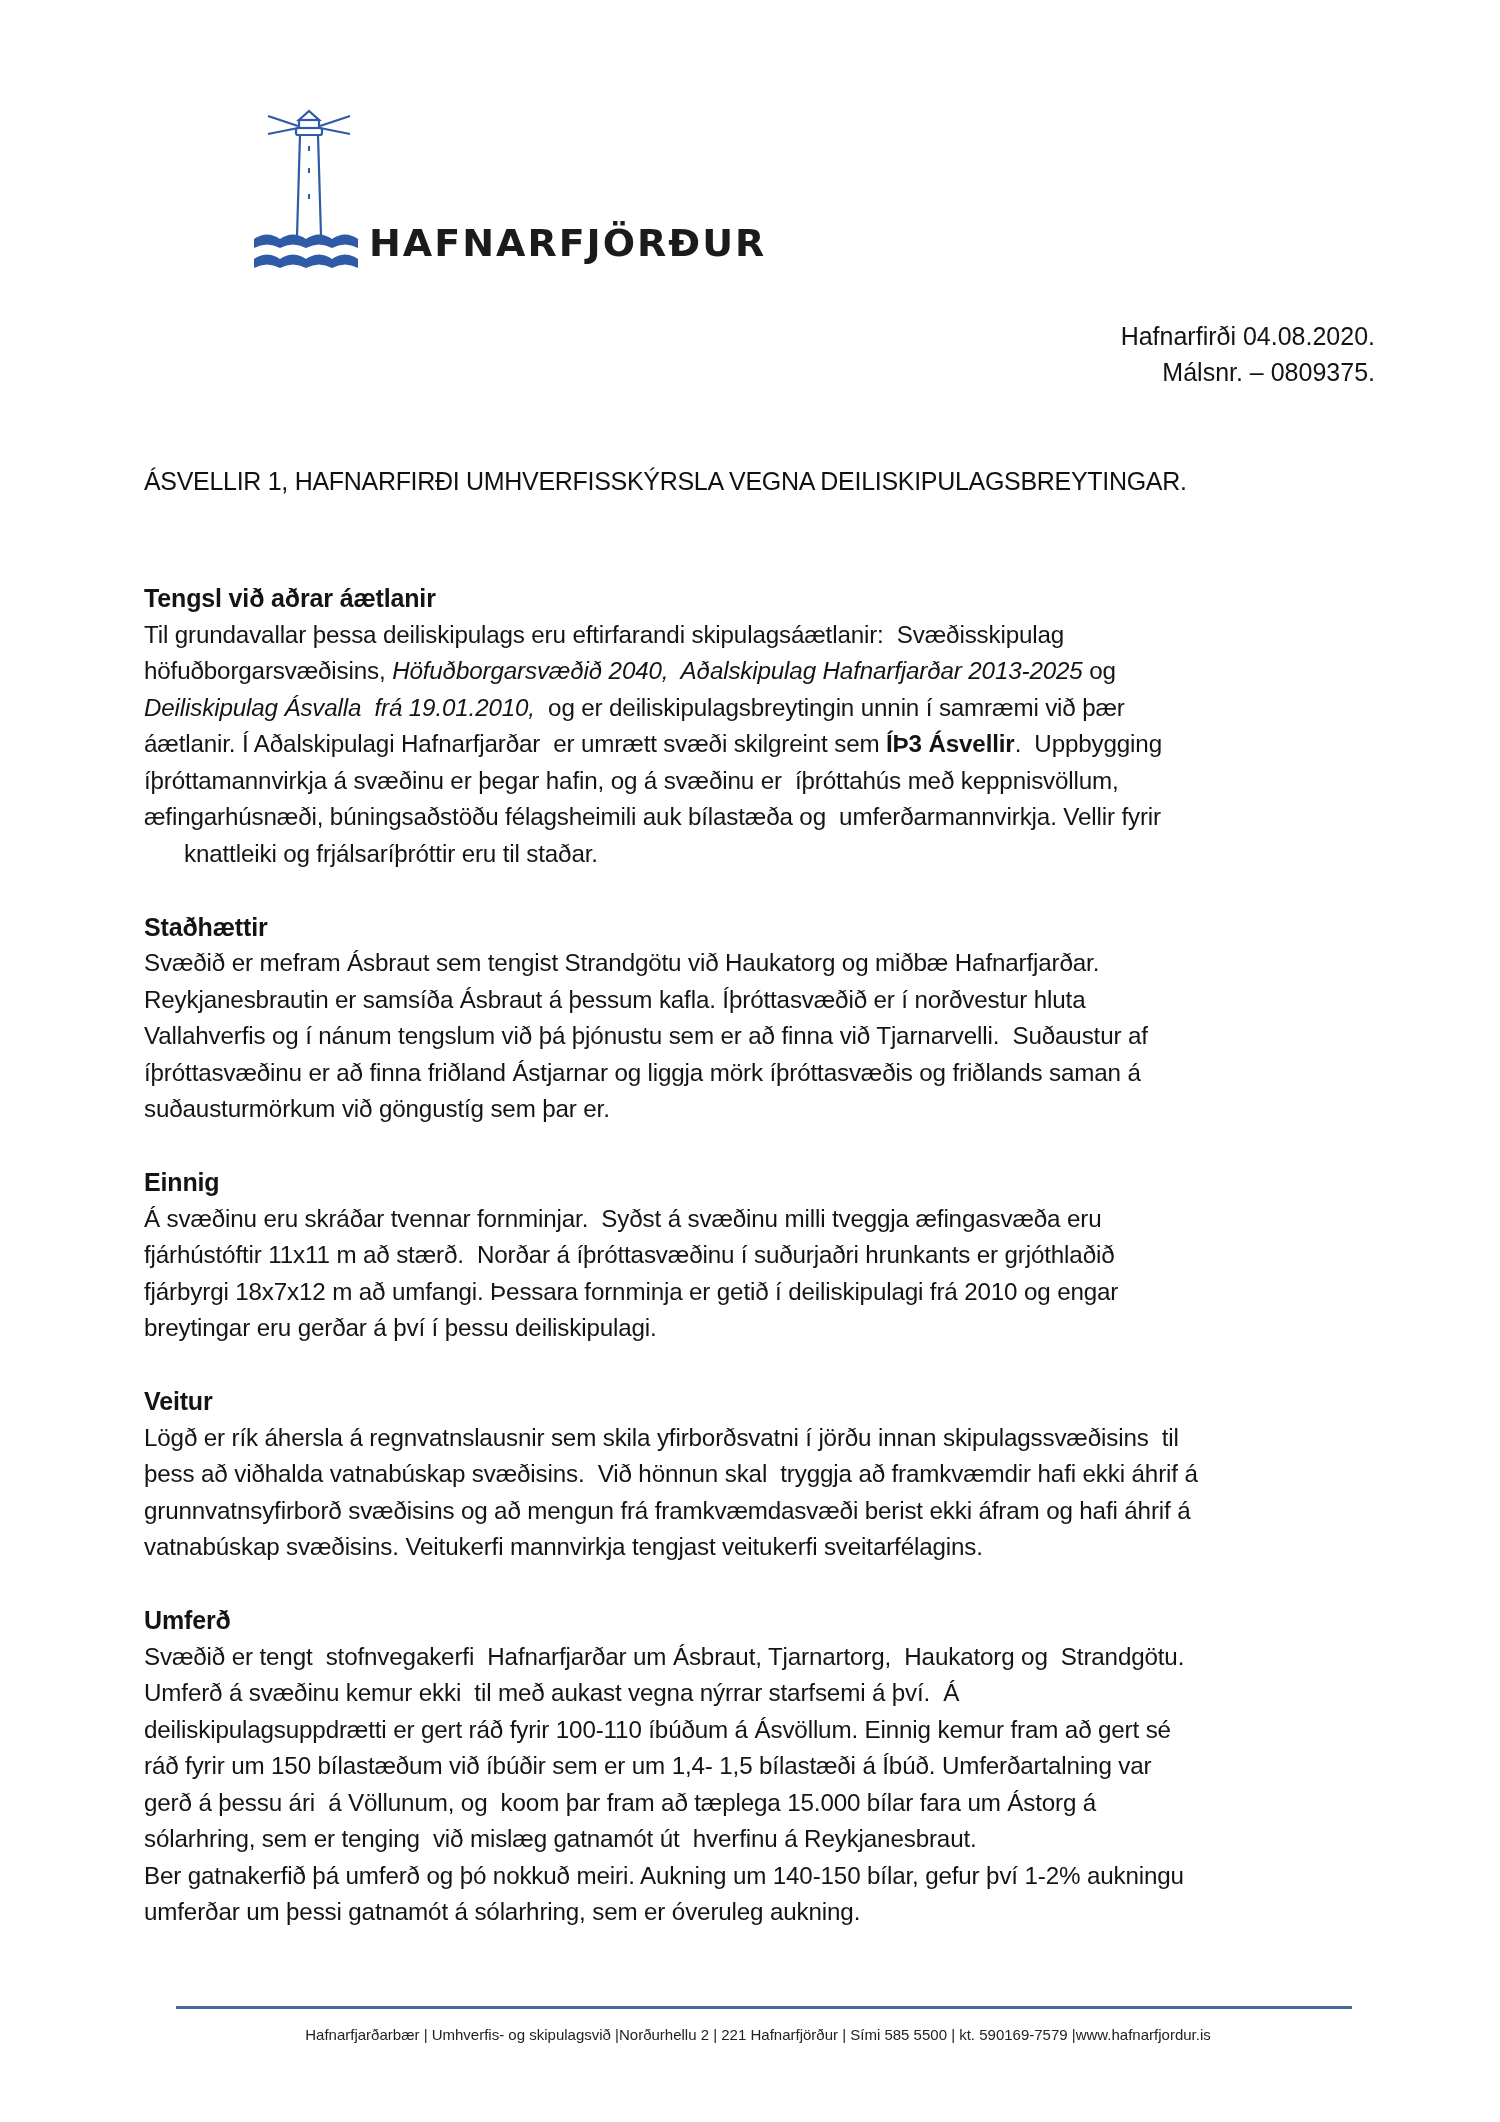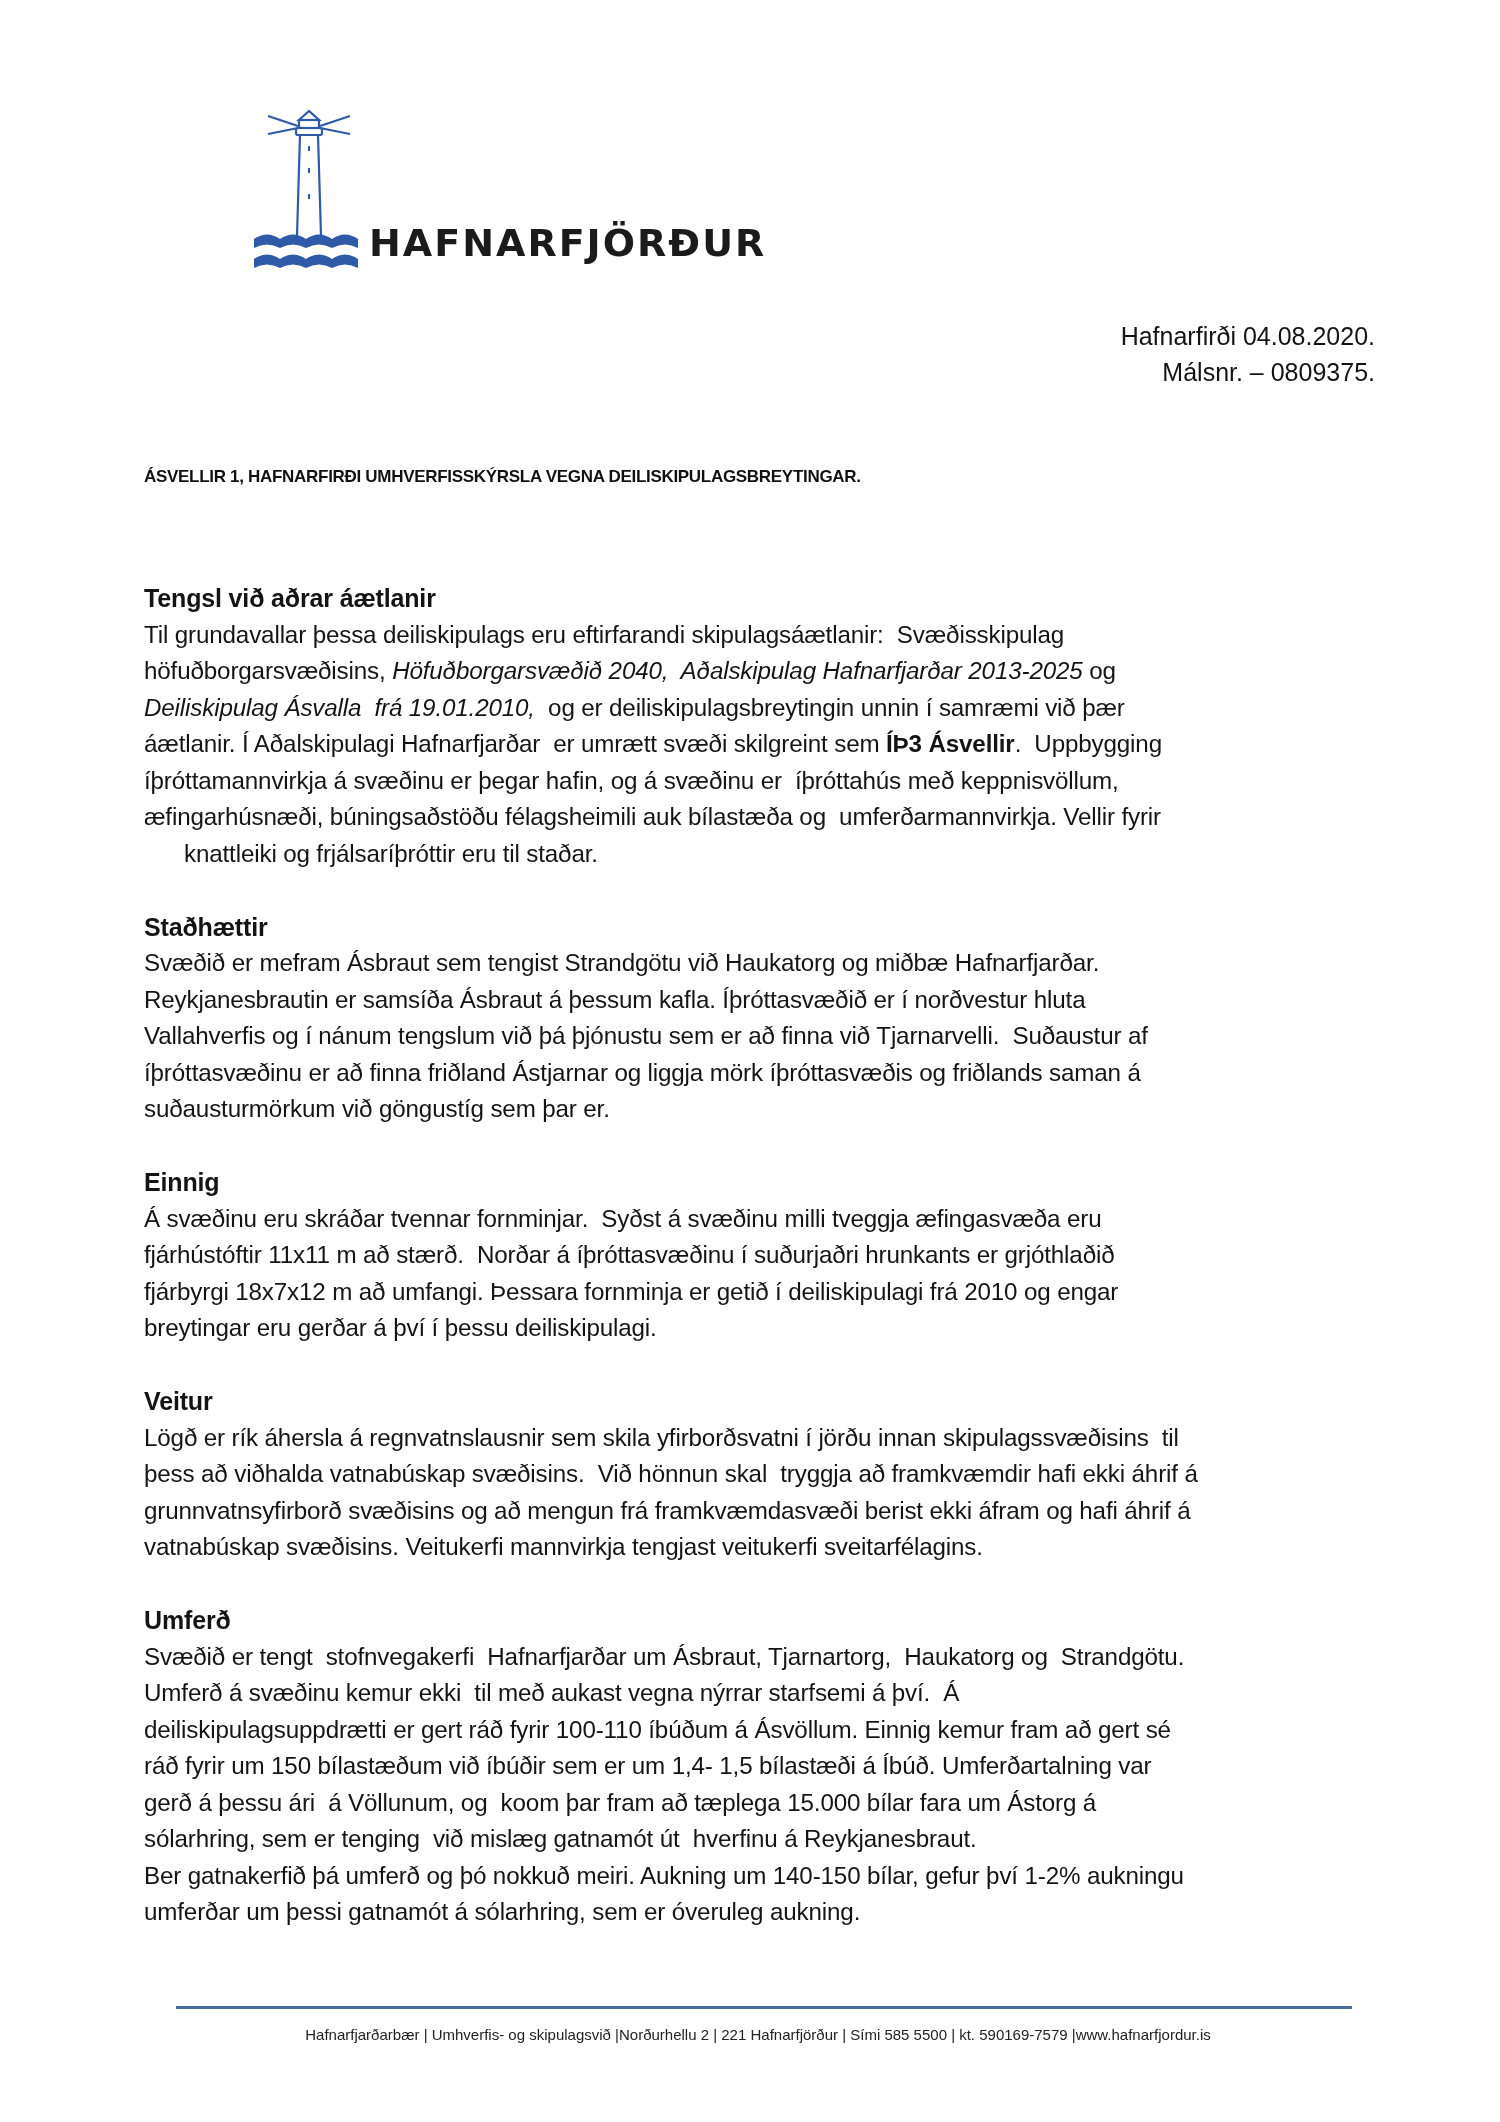--- a/index.html
+++ b/index.html
@@ -50,22 +50,22 @@
       font-size: 25px;
       line-height: 36px;
       color: #141414;
     }
     .meta div { white-space: nowrap; }
     
     .doc-title {
       position: absolute;
       left: 136px;
       top: 467px;
-      font-weight: bold;
-      font-size: 17px;
+      font-weight: normal;
+      font-size: 25px;
       letter-spacing: -0.3px;
       white-space: nowrap;
       color: #111;
     }
     
     .body {
       position: absolute;
       left: 136px;
       top: 580px;
       width: 1240px;

